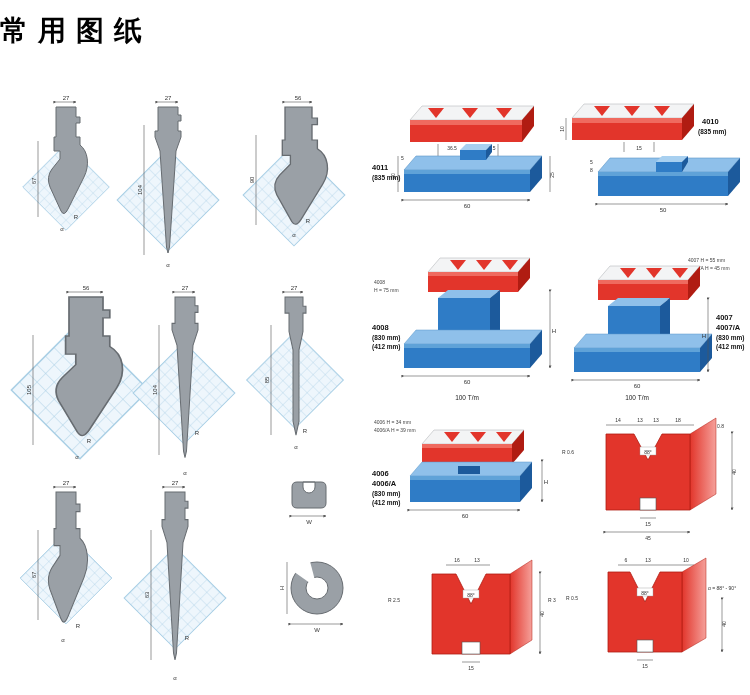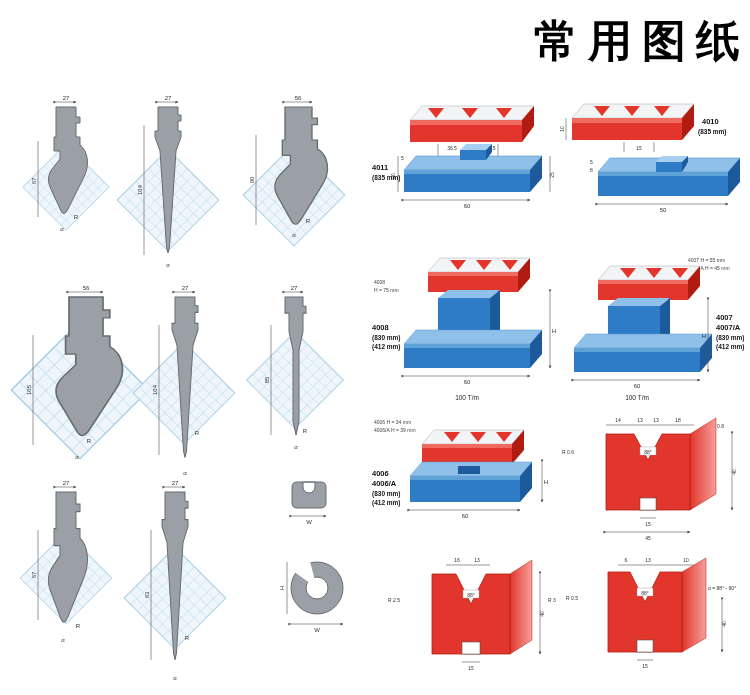--- a/index.html
+++ b/index.html
@@ -3,21 +3,21 @@
 <meta charset="utf-8">
 <style>
   * { margin:0; padding:0; box-sizing:border-box; }
   html,body { background:#ffffff; }
   body {
     width:750px; height:695px; position:relative; overflow:hidden;
     font-family:"Liberation Sans", sans-serif;
   }
   .page-title {
     position:absolute; top:12px; left:0; width:100%;
-    text-align:right; font-size:44px; font-weight:bold; letter-spacing:10px;
+    text-align:left; font-size:28px; font-weight:bold; letter-spacing:10px;
     color:#000; font-family:"DejaVu Sans", sans-serif;
   }
   svg.canvas { position:absolute; top:0; left:0; }
   .dim { stroke:#555; stroke-width:0.6; fill:none; }
   .dimtxt { font-size:6px; fill:#333; text-anchor:middle; }
   .dimtxt-s { font-size:5px; fill:#333; text-anchor:middle; }
   .ts { text-anchor:start; }
   .note { font-size:5px; fill:#444; text-anchor:start; }
   .lblb  { font-size:7.5px; font-weight:bold; fill:#111; text-anchor:start; }
   .lblb2 { font-size:6.5px; font-weight:bold; fill:#111; text-anchor:start; }

